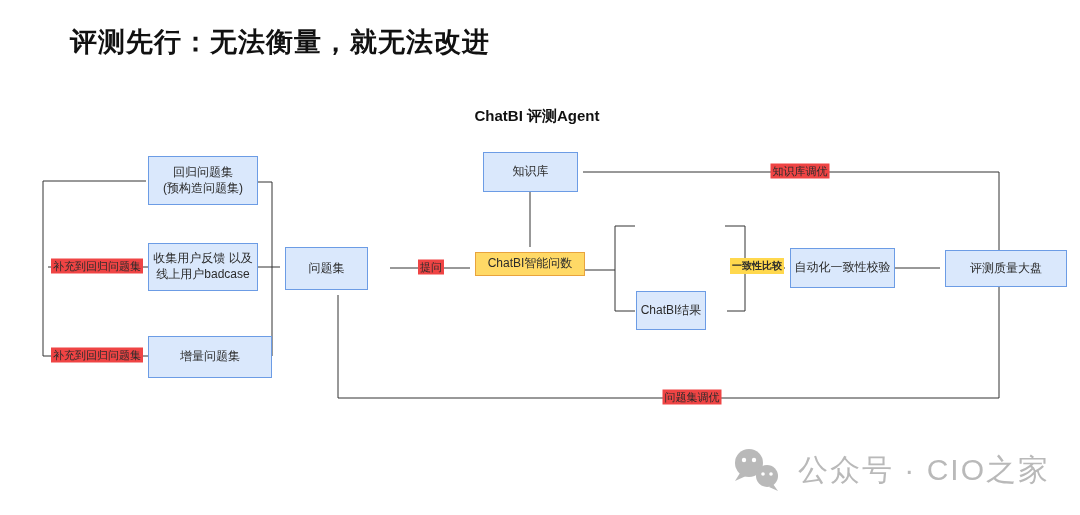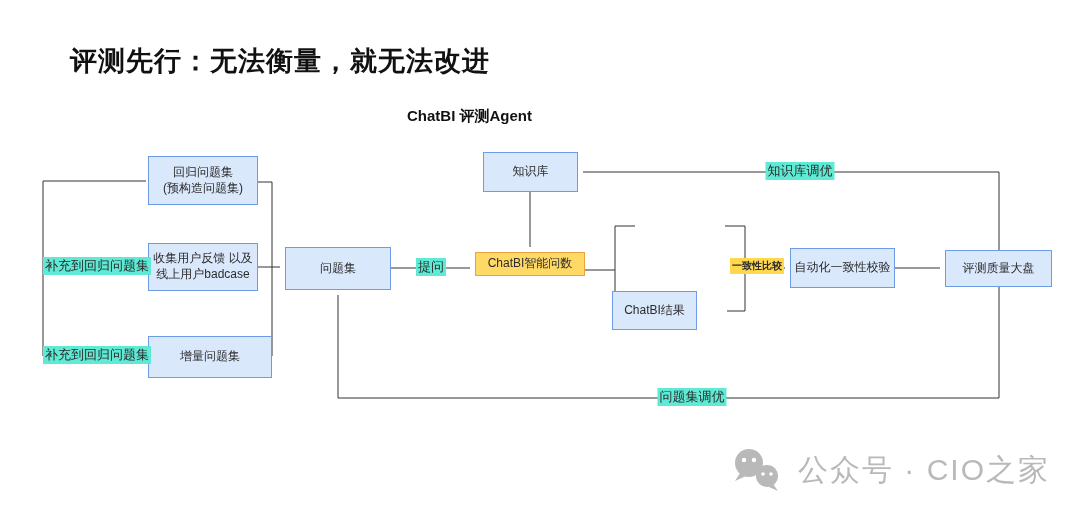--- a/index.html
+++ b/index.html
@@ -5,45 +5,45 @@
   * { margin:0; padding:0; box-sizing:border-box; }
   html,body { background:#fff; }
   body { font-family:"Liberation Sans","DejaVu Sans",sans-serif; }
   #canvas {
     position:relative; width:1080px; height:515px;
     background:var(--background,#fff); overflow:hidden;
   }
   .page-title {
     position:absolute; left:70px; top:24px;
     font-size:27px; font-weight:700; color:var(--title,#111);
-    letter-spacing:1px; white-space:nowrap;margin-top:19px;
+    letter-spacing:1px; white-space:nowrap;
   }
   .diagram-title {
     position:absolute; left:407px; top:107px; width:260px;
-    text-align:left; font-size:15px; font-weight:700; color:#111;
+    text-align:center; font-size:15px; font-weight:700; color:#111;
     white-space:nowrap;
   }
   svg.wires { position:absolute; left:0; top:0; width:1080px; height:515px; }
   svg.wires path { stroke:var(--line,#333); stroke-width:1; fill:none; }
   .arrowhead { fill:var(--line,#333); stroke:none !important; }
   .node {
     position:absolute;
     background:var(--node-fill,#dae8fc);
     border:1.5px solid var(--node-border,#6c9ce5);
     display:flex; flex-direction:column; align-items:center; justify-content:center;
     font-size:12px; line-height:1.3; color:var(--node-text,#2b2b2b);
     text-align:center; white-space:nowrap;
   }
   .node.highlight {
     background:var(--highlight-fill,#ffd966);
     border-color:var(--highlight-border,#e8a33d);
   }
   .elabel {
     position:absolute; transform:translate(-50%,-50%);
-    background:#5eead4; font-size:13px; color:var(--node-text,#2b2b2b);
+    background:#ef4444; font-size:11px; color:var(--node-text,#2b2b2b);
     padding:0 2px; white-space:nowrap;
   }
   .elabel.hl {
     background:var(--label-highlight,#ffd84d);
     font-size:10px; font-weight:700; padding:1px 2px;
   }
   .watermark {
     position:absolute; right:30px; top:447px;
     display:flex; align-items:center; gap:14px;
     color:var(--watermark,#b9b9b9);
@@ -89,36 +89,36 @@
     <span>回归问题集</span>
     <span>(预构造问题集)</span>
   </div>
   <div class="node" style="left:148px;top:243px;width:110px;height:48px">
     <span>收集用户反馈 以及</span>
     <span>线上用户badcase</span>
   </div>
   <div class="node" style="left:148px;top:336px;width:124px;height:42px">
     <span>增量问题集</span>
   </div>
-  <div class="node" style="left:285px;top:247px;width:106px;height:43px">
+  <div class="node" style="left:285px;top:247px;width:83px;height:43px">
     <span>问题集</span>
   </div>
   <div class="node" style="left:483px;top:152px;width:95px;height:40px">
     <span>知识库</span>
   </div>
   <div class="node highlight" style="left:475px;top:252px;width:110px;height:24px">
     <span>ChatBI智能问数</span>
   </div>
-  <div class="node" style="left:612px;top:291px;width:85px;height:39px">
+  <div class="node" style="left:636px;top:291px;width:70px;height:39px">
     <span>ChatBI结果</span>
   </div>
   <div class="node" style="left:790px;top:248px;width:105px;height:40px">
     <span>自动化一致性校验</span>
   </div>
-  <div class="node" style="left:945px;top:250px;width:107px;height:37px">
+  <div class="node" style="left:945px;top:250px;width:122px;height:37px">
     <span>评测质量大盘</span>
   </div>
 
   <div class="elabel" style="left:97px;top:266px">补充到回归问题集</div>
   <div class="elabel" style="left:97px;top:355px">补充到回归问题集</div>
   <div class="elabel" style="left:431px;top:267px">提问</div>
   <div class="elabel hl" style="left:757px;top:266px">一致性比较</div>
   <div class="elabel" style="left:800px;top:171px">知识库调优</div>
   <div class="elabel" style="left:692px;top:397px">问题集调优</div>
 

